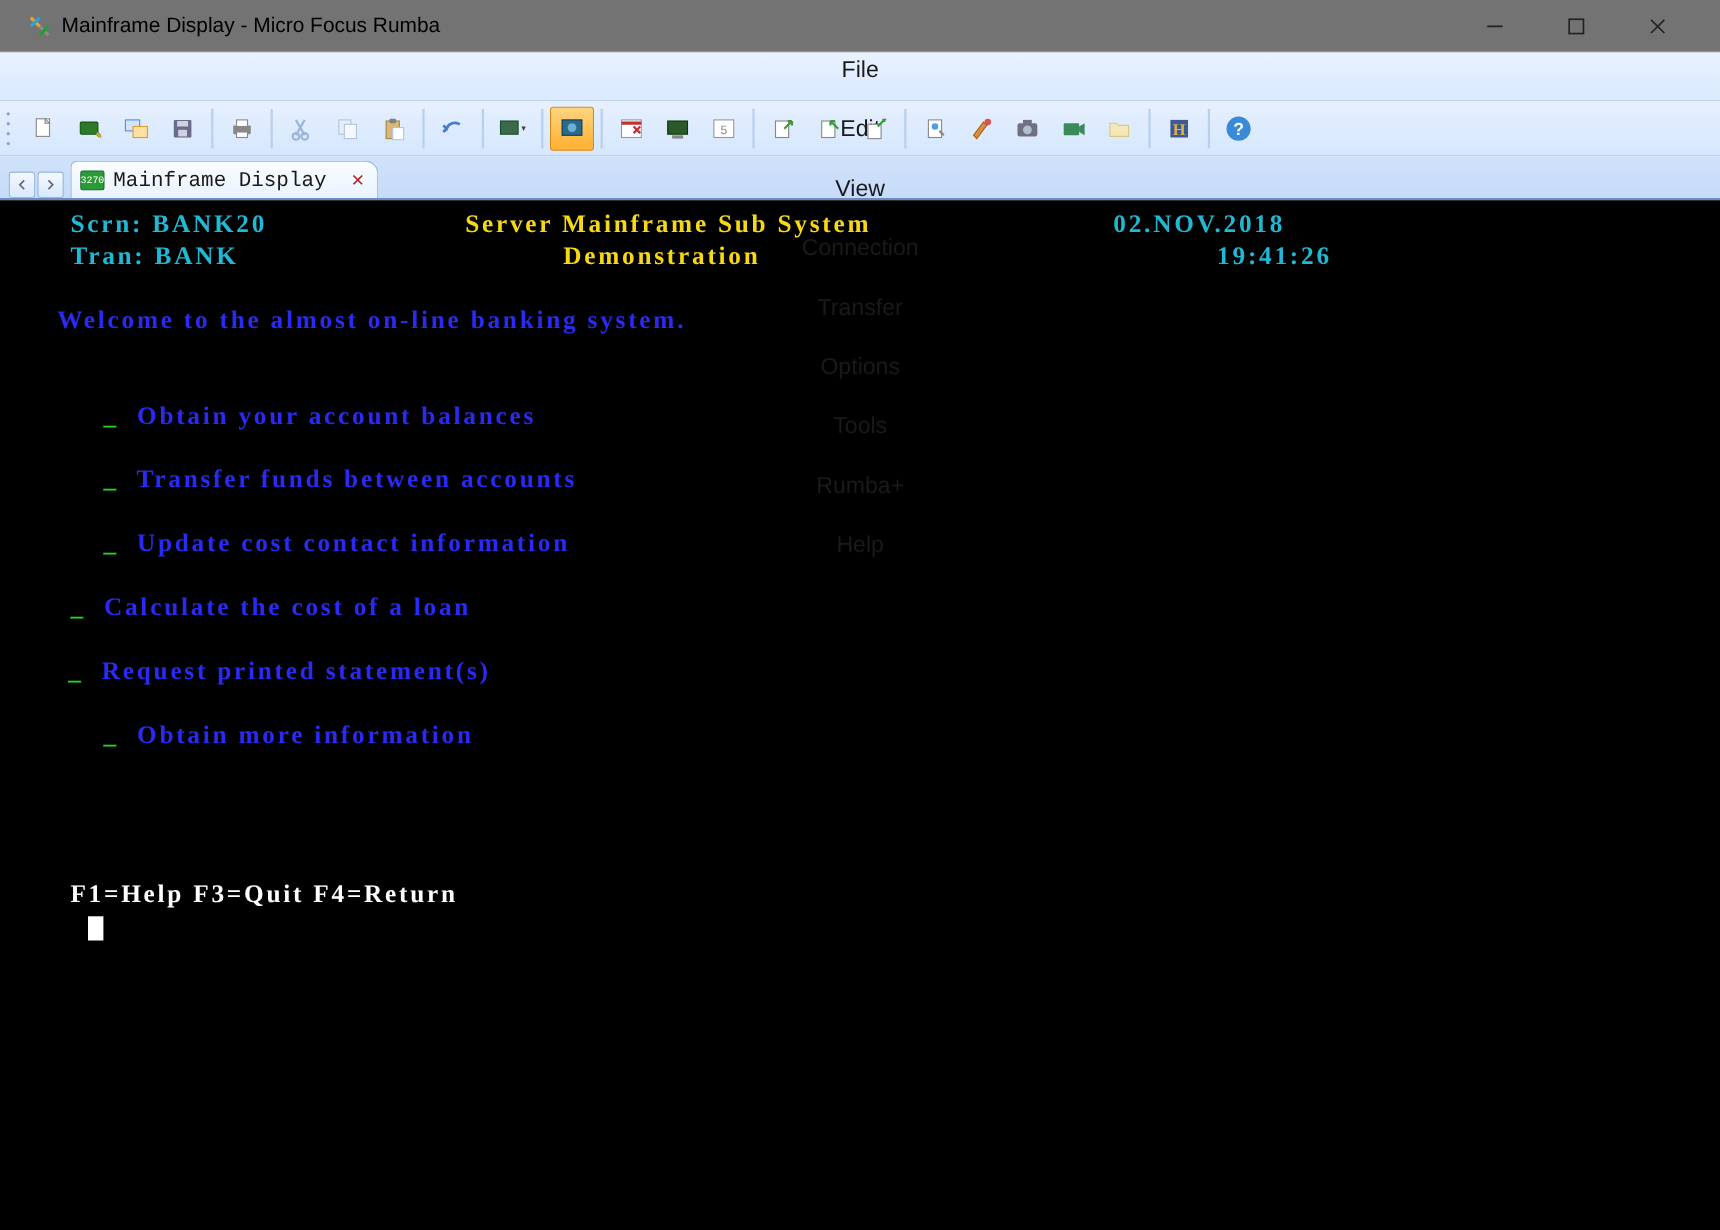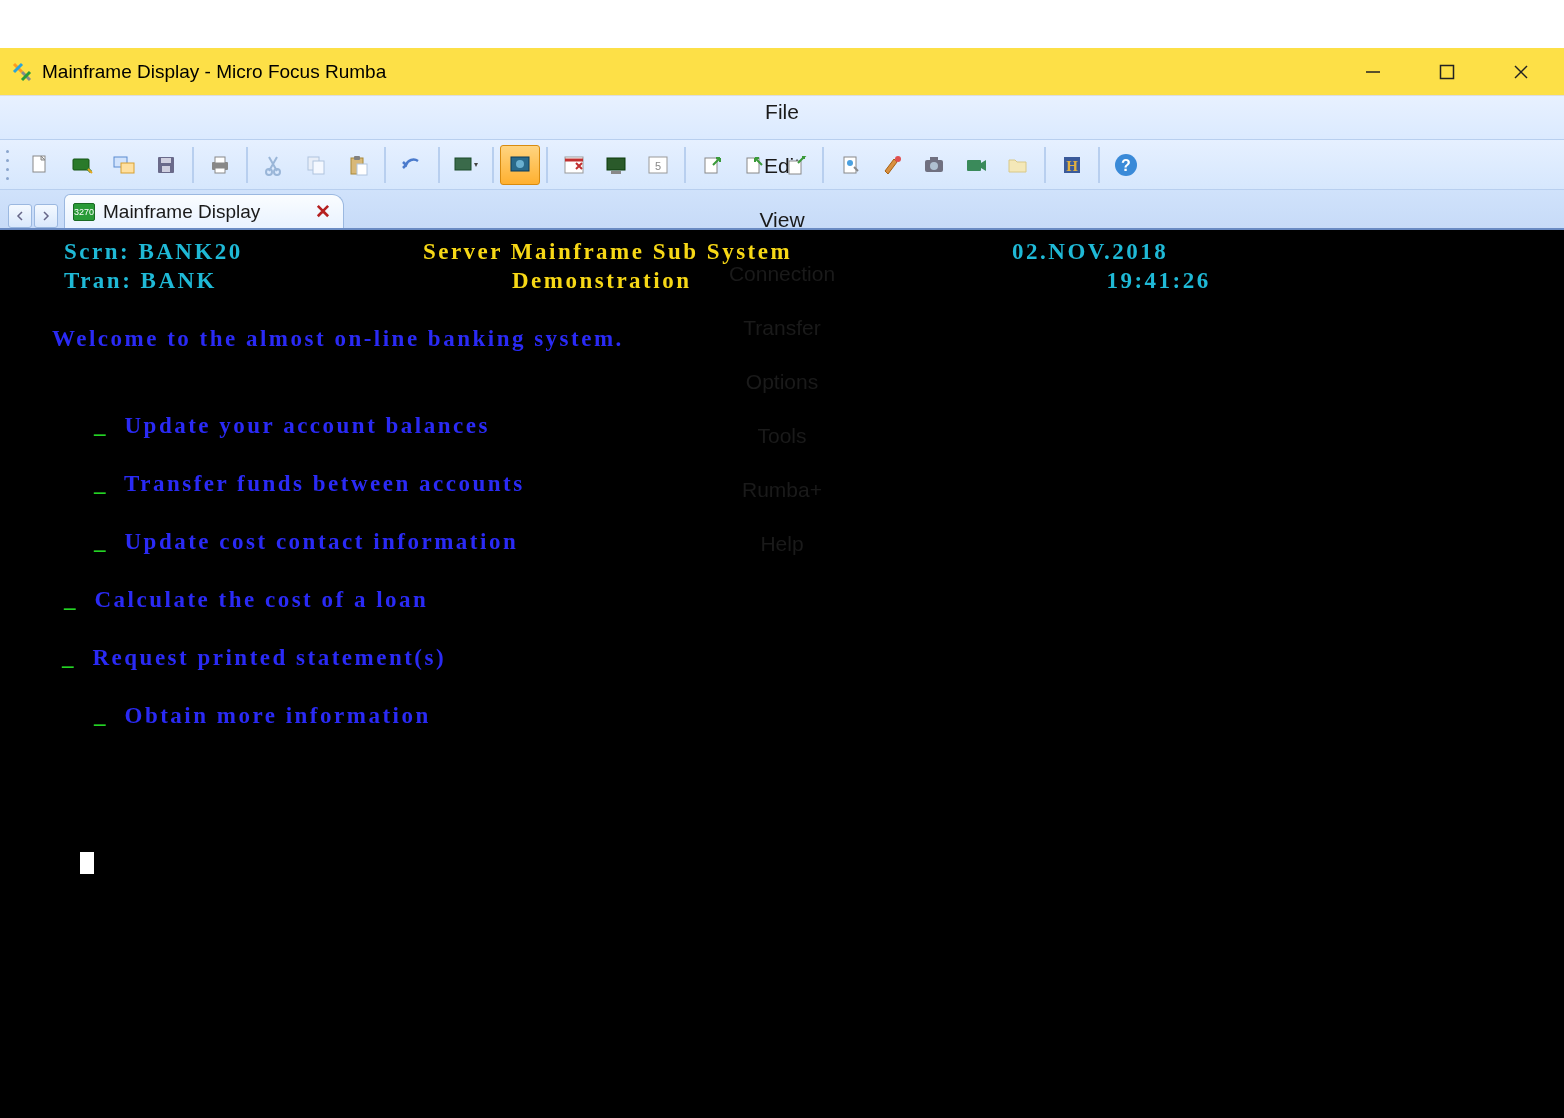--- a/index.html
+++ b/index.html
@@ -7,24 +7,23 @@
       font-family: "Segoe UI", Tahoma, sans-serif;
       background: #fff;
       width: 1564px;
       height: 1118px;
       overflow: hidden;
     }
     .titlebar {
       height: 48px;
       display: flex;
       align-items: center;
-      padding: 0 10px;
-      background: #fde047;
+      padding: 0 24px;
+      background: #737373;
       border-bottom: 1px solid #ddd;
-      margin-top: 48px;
     }
     .app-icon {
       width: 24px; height: 24px;
       margin-right: 8px;
     }
     .title-text {
       font-size: 19px;
       color: #000;
       flex: 1;
     }
@@ -93,20 +92,21 @@
       display: flex; flex-direction: column; justify-content: space-around;
     }
     .tool-grip span { width:3px; height:3px; background:#8aa5cd; border-radius:50%; }
     .tabbar {
       height: 40px;
       background: linear-gradient(#d0e2fb,#c7dbf8);
       display: flex;
       align-items: flex-end;
       padding: 0 8px;
       border-bottom: 2px solid #6a8bc3;
+      font-family: Liberation Mono, monospace;
     }
     .tab-nav {
       display:flex; gap:2px; margin-right:6px; align-items:center;
     }
     .tab-nav-btn {
       width:24px; height:24px;
       border:1px solid #9bb8e0;
       background:linear-gradient(#f4f9ff,#d9e8fc);
       border-radius:3px;
       display:flex;align-items:center;justify-content:center;
@@ -398,29 +398,30 @@
   </div>
 </div>
 
 <div class="terminal">
   <div class="term-line"><span class="c-cyan">Scrn:</span> <span class="c-cyan">BANK20</span><span style="display:inline-block;width:180px"></span><span class="c-yellow">Server Mainframe Sub System</span><span style="display:inline-block;width:220px"></span><span class="c-cyan">02.NOV.2018</span></div>
   <div class="term-line"><span class="c-cyan">Tran:</span> <span class="c-cyan">BANK</span><span style="display:inline-block;width:295px"></span><span class="c-yellow">Demonstration</span><span style="display:inline-block;width:415px"></span><span class="c-cyan">19:41:26</span></div>
   <div class="term-line">&nbsp;</div>
   <div class="term-line" style="padding-left:52px"><span class="c-blue">Welcome to the almost on-line banking system.</span></div>
   <div class="term-line">&nbsp;</div>
   <div class="term-line">&nbsp;</div>
-  <div class="term-line" style="padding-left:94px"><span class="underscore">_</span>  <span class="c-blue">Update your account balances</span></div>
+  <div class="term-line" style="padding-left:94px"><span class="underscore">_</span>  <span class="c-blue">Obtain your account balances</span></div>
   <div class="term-line">&nbsp;</div>
   <div class="term-line" style="padding-left:94px"><span class="underscore">_</span>  <span class="c-blue">Transfer funds between accounts</span></div>
   <div class="term-line">&nbsp;</div>
   <div class="term-line" style="padding-left:94px"><span class="underscore">_</span>  <span class="c-blue">Update cost contact information</span></div>
   <div class="term-line">&nbsp;</div>
   <div class="term-line" style=""><span class="underscore">_</span>  <span class="c-blue">Calculate the cost of a loan</span></div>
   <div class="term-line">&nbsp;</div>
   <div class="term-line" style="padding-left:62px"><span class="underscore">_</span>  <span class="c-blue">Request printed statement(s)</span></div>
   <div class="term-line">&nbsp;</div>
   <div class="term-line" style="padding-left:94px"><span class="underscore">_</span>  <span class="c-blue">Obtain more information</span></div>
   <div class="term-line">&nbsp;</div>
   <div class="term-line">&nbsp;</div>
   <div class="term-line">&nbsp;</div>
   <div class="term-line">&nbsp;</div>
+  <div class="term-line"><span class="c-white">F1=Help F3=Quit F4=Return</span></div>
   <div class="term-line"><span class="cursor-white"></span></div>
 </div>
 
 </body></html>

